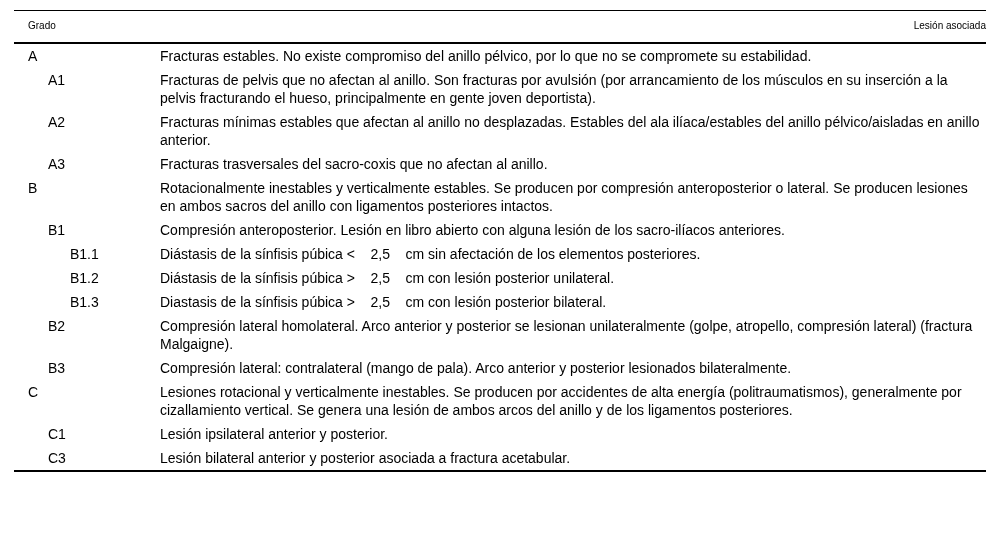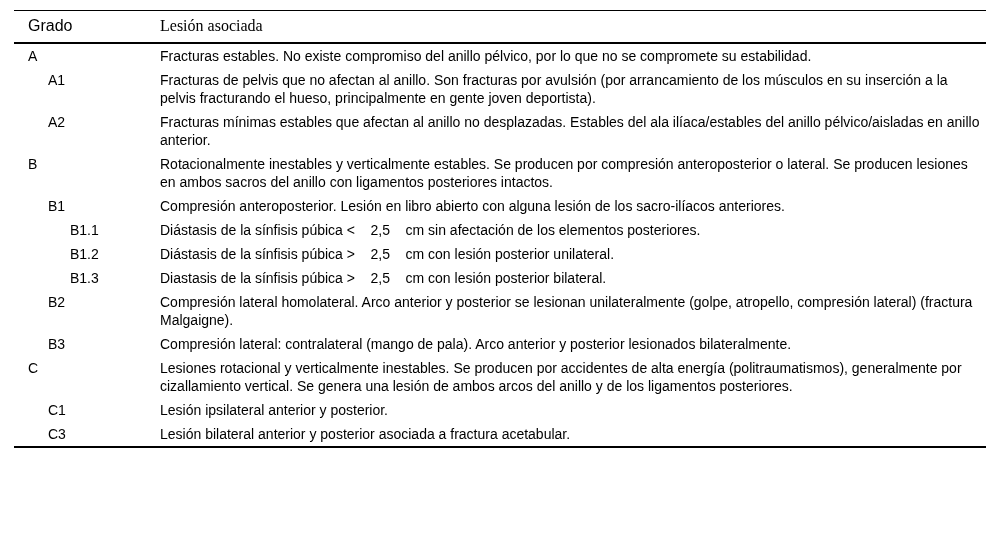--- a/index.html
+++ b/index.html
@@ -22,30 +22,29 @@
     border-collapse: collapse;
     font-size: 14px;
     line-height: 18px;
     border-bottom: 2px solid #000000;
   }
   table.classif thead th {
     font-weight: normal;
     border-top: 1.5px solid #000000;
     border-bottom: 2px solid #000000;
     padding: 6px 0 7px 0;
-    font-size: 16px;
+    font-size: 10px;
   }
   th.grade-head {
     text-align: left;
     width: 132px;
     padding-left: 14px !important;
   }
   th.lesion-head {
-    text-align: left;
-    font-family: Liberation Serif, serif;
+    text-align: right;
   }
   tbody td {
     vertical-align: top;
     padding: 3px 0 3px 0;
   }
   td.grade {
     width: 132px;
     box-sizing: border-box;
   }
   td.grade.indent-0 { padding-left: 14px; }
@@ -73,20 +72,24 @@
           <td class="grade indent-0">A</td>
           <td class="lesion">Fracturas estables. No existe compromiso del anillo pélvico, por lo que no se compromete su estabilidad.</td>
         </tr>
         <tr>
           <td class="grade indent-1">A1</td>
           <td class="lesion">Fracturas de pelvis que no afectan al anillo. Son fracturas por avulsión (por arrancamiento de los músculos en su inserción a la pelvis fracturando el hueso, principalmente en gente joven deportista).</td>
         </tr>
         <tr>
           <td class="grade indent-1">A2</td>
           <td class="lesion">Fracturas mínimas estables que afectan al anillo no desplazadas. Estables del ala ilíaca/estables del anillo pélvico/aisladas en anillo anterior.</td>
+        </tr>
+        <tr>
+          <td class="grade indent-1">A3</td>
+          <td class="lesion">Fracturas trasversales del sacro-coxis que no afectan al anillo.</td>
         </tr>
         <tr>
           <td class="grade indent-0">B</td>
           <td class="lesion">Rotacionalmente inestables y verticalmente estables. Se producen por compresión anteroposterior o lateral. Se producen lesiones en ambos sacros del anillo con ligamentos posteriores intactos.</td>
         </tr>
         <tr>
           <td class="grade indent-1">B1</td>
           <td class="lesion">Compresión anteroposterior. Lesión en libro abierto con alguna lesión de los sacro-ilíacos anteriores.</td>
         </tr>
         <tr>

